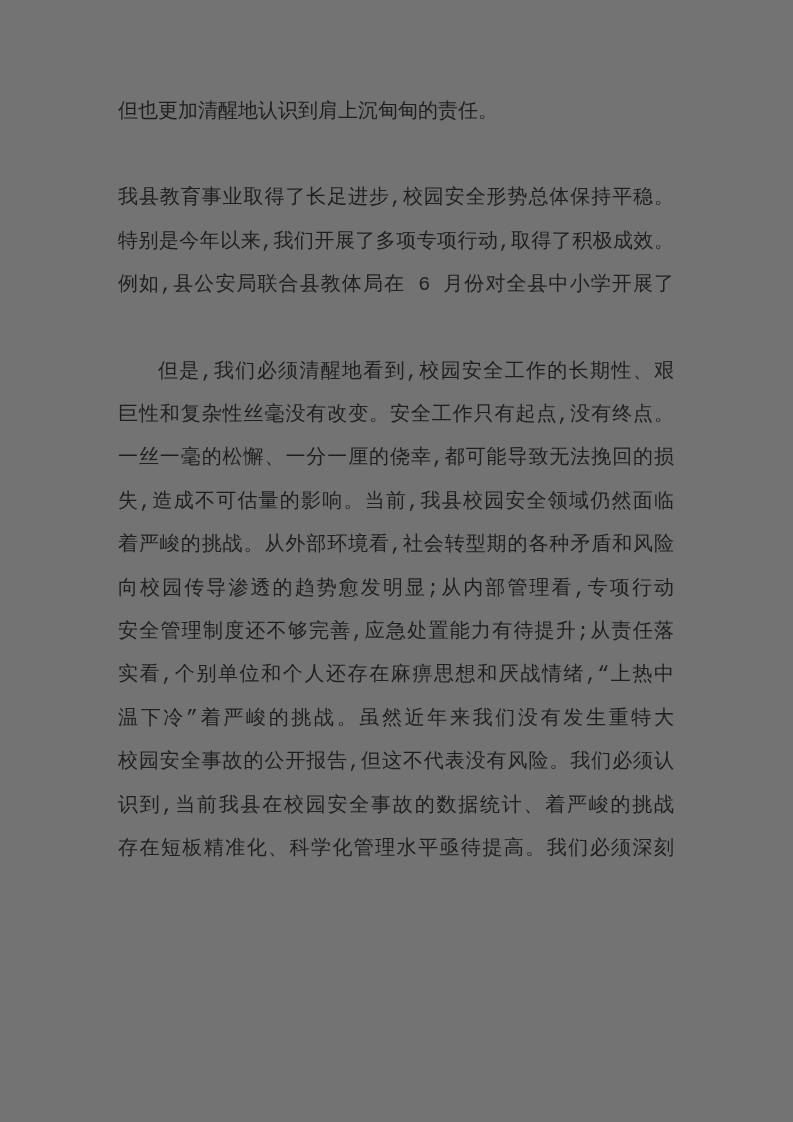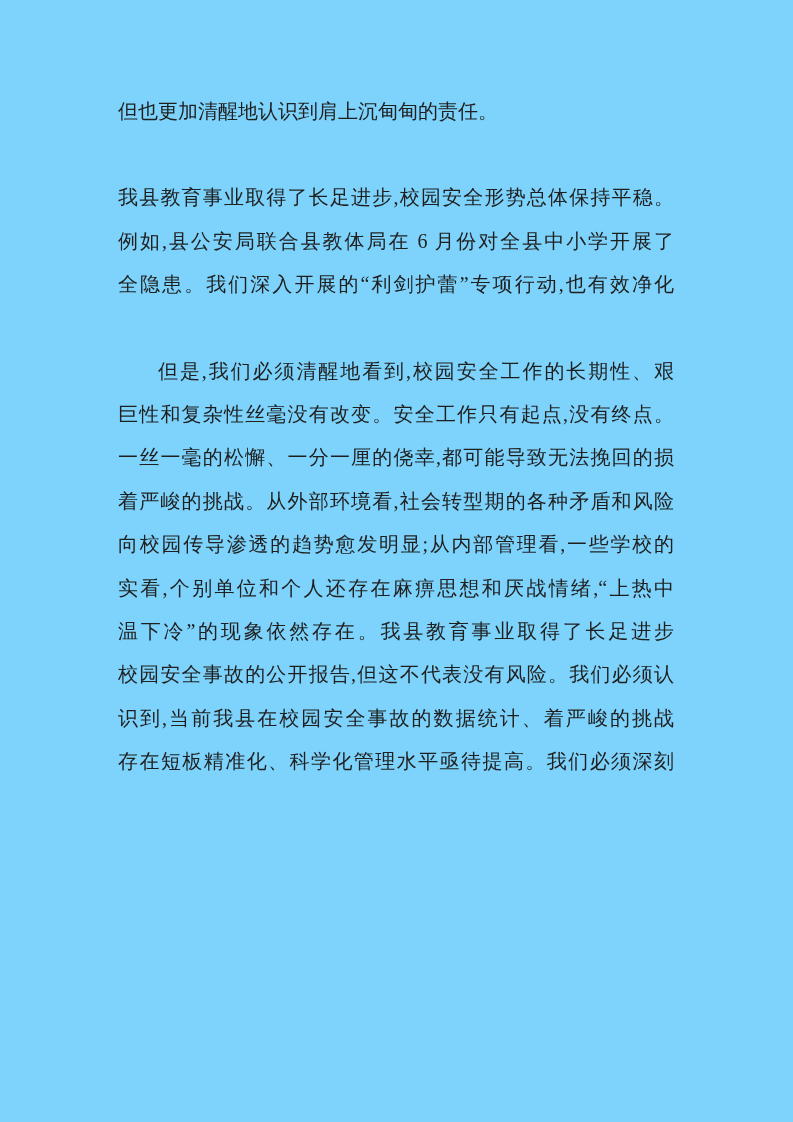--- a/index.html
+++ b/index.html
@@ -4,24 +4,24 @@
 <style>
   html, body {
     margin: 0;
     padding: 0;
     background: #ffffff;
   }
   .page {
     position: relative;
     width: 793px;
     height: 1122px;
-    background: #7dd3fc;
+    background: #737373;
     box-sizing: border-box;
     padding: 90px 119px 0 118px;
-    font-family: Liberation Serif, serif;
+    font-family: Liberation Mono, monospace;
     color: #1f1f1f;
     overflow: hidden;
   }
   .paragraph {
     margin: 0 0 43px 0;
   }
   .line {
     font-size: 20px;
     line-height: 43.4px;
     font-weight: 400;
@@ -40,29 +40,31 @@
 </head>
 <body>
 
 <div class="page">
   <div class="doc-body" id="doc-body">
       <div class="paragraph">
         <div class="line">但也更加清醒地认识到肩上沉甸甸的责任。</div>
       </div>
       <div class="paragraph">
         <div class="line fill">我县教育事业取得了长足进步,校园安全形势总体保持平稳。</div>
+        <div class="line fill">特别是今年以来,我们开展了多项专项行动,取得了积极成效。</div>
         <div class="line fill">例如,县公安局联合县教体局在 6 月份对全县中小学开展了</div>
-        <div class="line fill">全隐患。我们深入开展的“利剑护蕾”专项行动,也有效净化</div>
       </div>
       <div class="paragraph">
         <div class="line fill indent">但是,我们必须清醒地看到,校园安全工作的长期性、艰</div>
         <div class="line fill">巨性和复杂性丝毫没有改变。安全工作只有起点,没有终点。</div>
         <div class="line fill">一丝一毫的松懈、一分一厘的侥幸,都可能导致无法挽回的损</div>
+        <div class="line fill">失,造成不可估量的影响。当前,我县校园安全领域仍然面临</div>
         <div class="line fill">着严峻的挑战。从外部环境看,社会转型期的各种矛盾和风险</div>
-        <div class="line fill">向校园传导渗透的趋势愈发明显;从内部管理看,一些学校的</div>
+        <div class="line fill">向校园传导渗透的趋势愈发明显;从内部管理看,专项行动</div>
+        <div class="line fill">安全管理制度还不够完善,应急处置能力有待提升;从责任落</div>
         <div class="line fill">实看,个别单位和个人还存在麻痹思想和厌战情绪,“上热中</div>
-        <div class="line fill">温下冷”的现象依然存在。我县教育事业取得了长足进步</div>
+        <div class="line fill">温下冷”着严峻的挑战。虽然近年来我们没有发生重特大</div>
         <div class="line fill">校园安全事故的公开报告,但这不代表没有风险。我们必须认</div>
         <div class="line fill">识到,当前我县在校园安全事故的数据统计、着严峻的挑战</div>
         <div class="line fill">存在短板精准化、科学化管理水平亟待提高。我们必须深刻</div>
       </div>
     </div>
 </div>
 
 </body></html>

